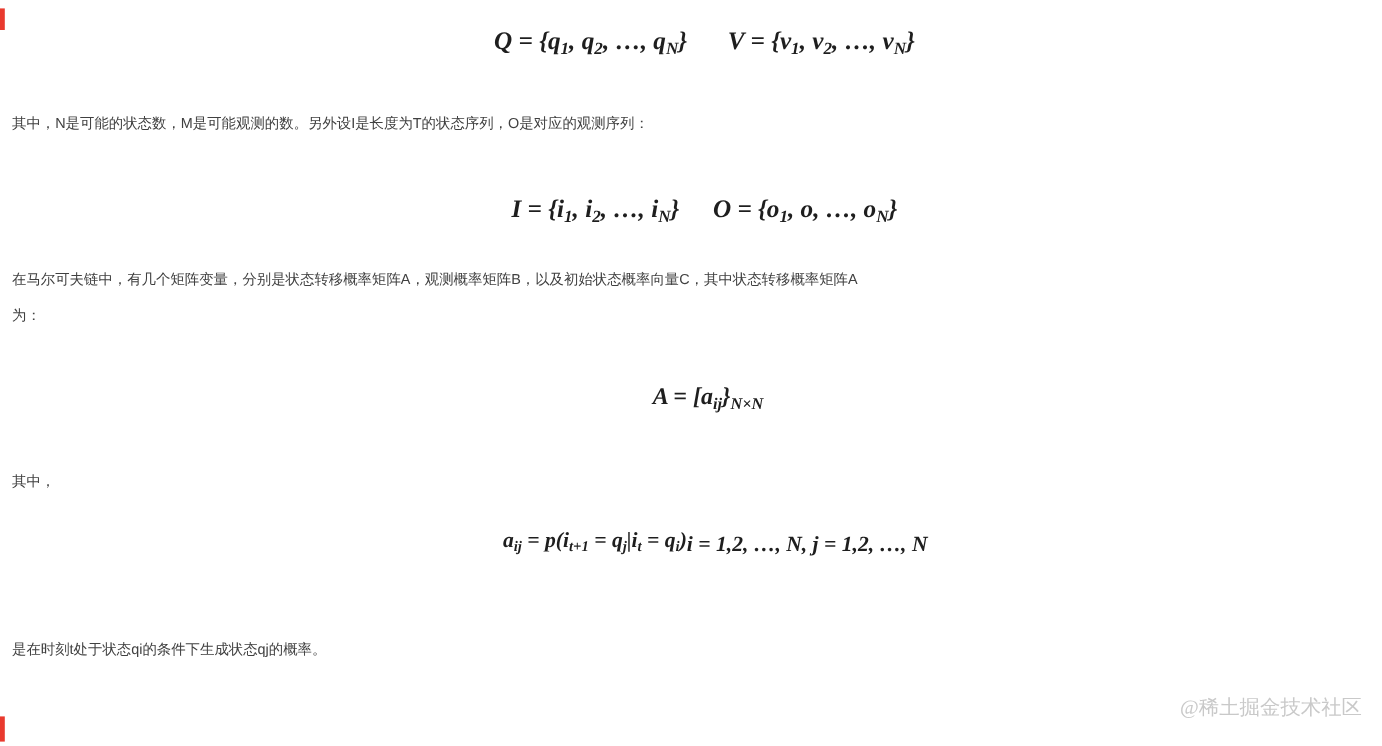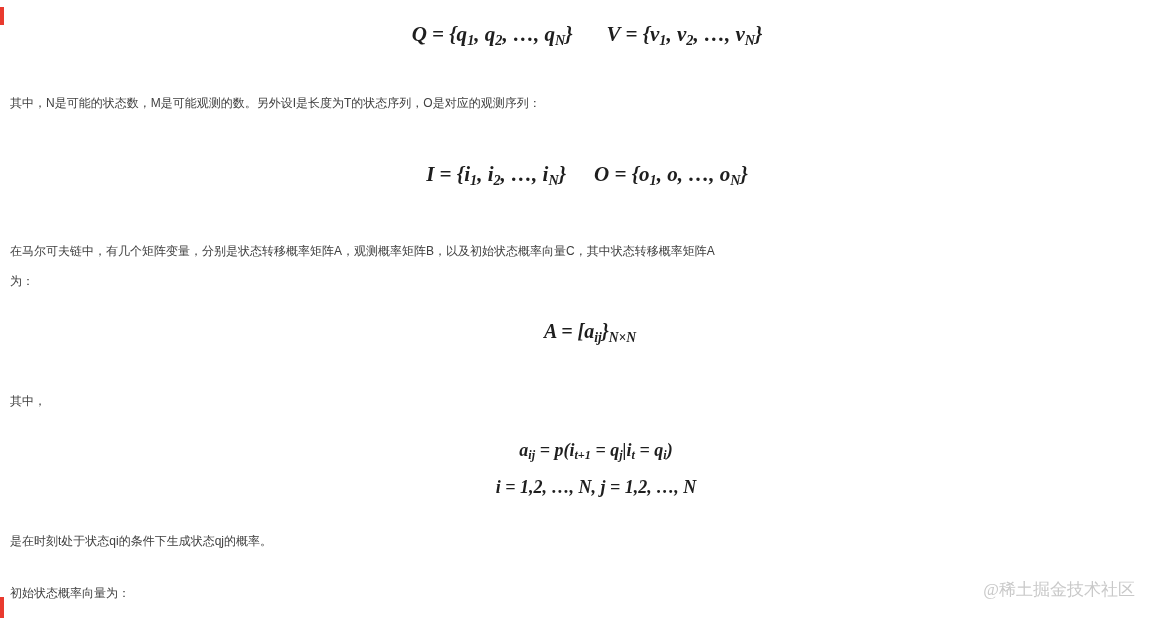--- a/index.html
+++ b/index.html
@@ -10,21 +10,21 @@
   }
   .page { position: relative; width: 1152px; height: 622px; background: #ffffff; }
 
   
   .para {
     position: absolute; left: 10px; right: 7px;
     font-size: 12px; line-height: 30px;
     color: #404040; margin: 0;
   }
   .p1 { top: 88px; }
-  .p2 { top: 236px; }
+  .p2 { top: 218px; }
   .p3 { top: 386px; }
   .p4 { top: 526px; }
   .p5 { top: 578px; }
 
   
   .math-row {
     position: absolute; left: 0; width: 100%;
     display: flex; justify-content: center; align-items: flex-start;
     box-sizing: border-box;
     font-family: "Liberation Serif", "DejaVu Serif", serif;
@@ -33,21 +33,21 @@
     line-height: 32px;
   }
   .math { white-space: pre; }
   .math sub { font-size: 0.68em; font-style: italic; vertical-align: -0.28em; }
 
   .f1 { top: 18px;  font-size: 21px; gap: 34px; padding-left: 22px; }
   .f2 { top: 158px; font-size: 21px; gap: 28px; padding-left: 22px; }
   .f3 { top: 315px; font-size: 20px; padding-left: 28px; }
   .f4 {
     top: 434px; font-size: 18px;
-    flex-direction: column; align-items: center;
+    flex-direction: row; align-items: center;
     padding-left: 40px;
   }
   .f4 .math { line-height: 32px; }
 
   
   .watermark {
     position: absolute; top: 578px; right: 17px;
     font-size: 17px; line-height: 24px;
     color: #c9c9c9;
     font-family: Liberation Serif, serif;
@@ -89,17 +89,16 @@
 
   <p class="para p3">其中，</p>
 
   <div class="math-row f4">
     <span class="math">a<sub>ij</sub> = p(i<sub>t+1</sub> = q<sub>j</sub>|i<sub>t</sub> = q<sub>i</sub>)</span>
     <span class="math">i = 1,2, …, N, j = 1,2, …, N</span>
   </div>
 
   <p class="para p4">是在时刻t处于状态qi的条件下生成状态qj的概率。</p>
 
-  <p class="para p5">初始状态概率向量为：</p>
 
   <div class="watermark">@稀土掘金技术社区</div>
 
 </div>
 
 </body></html>

